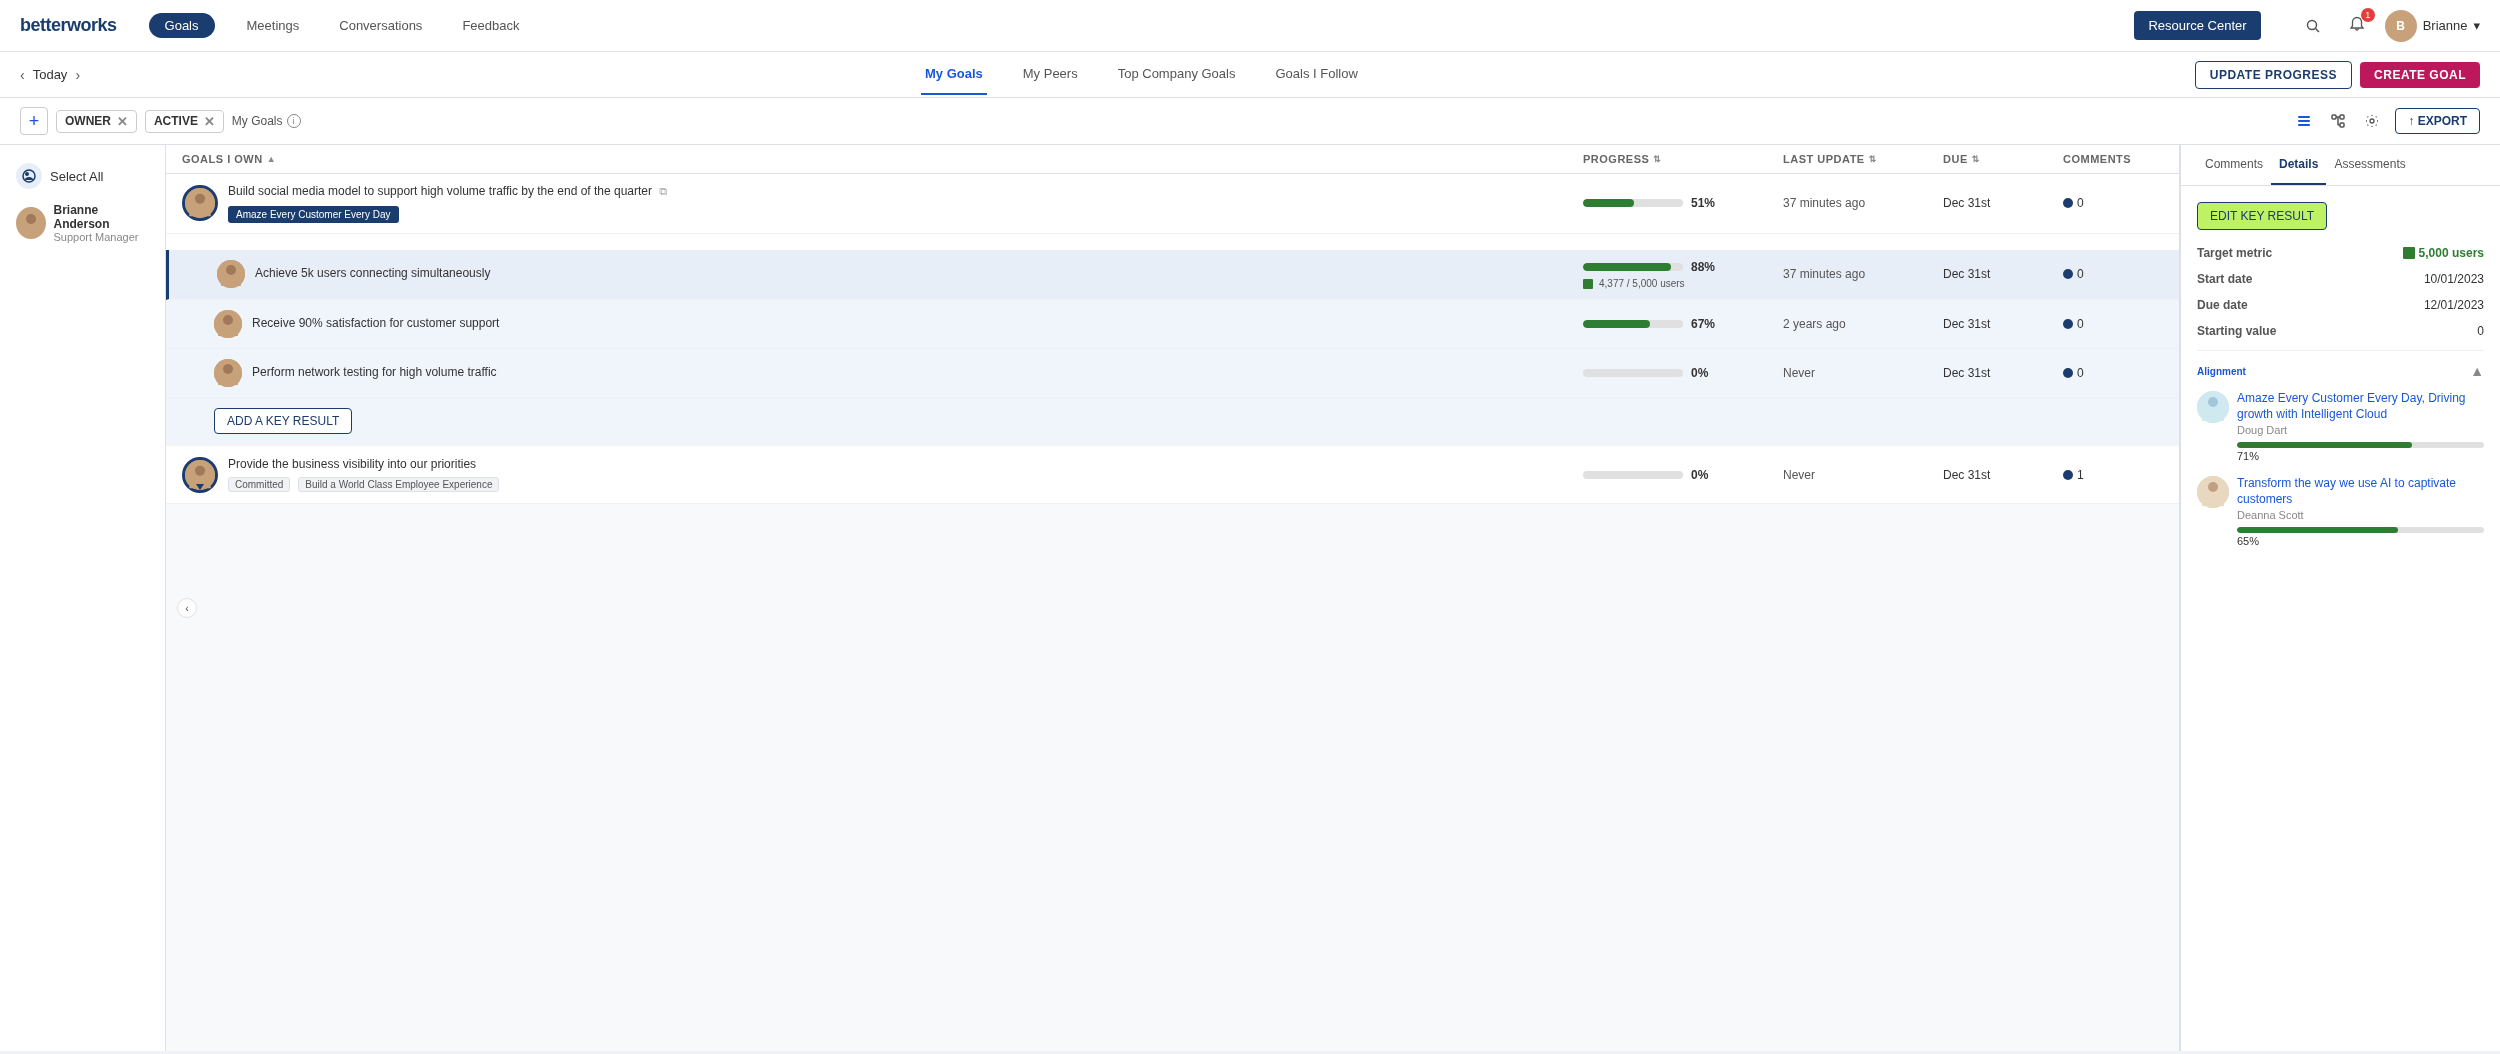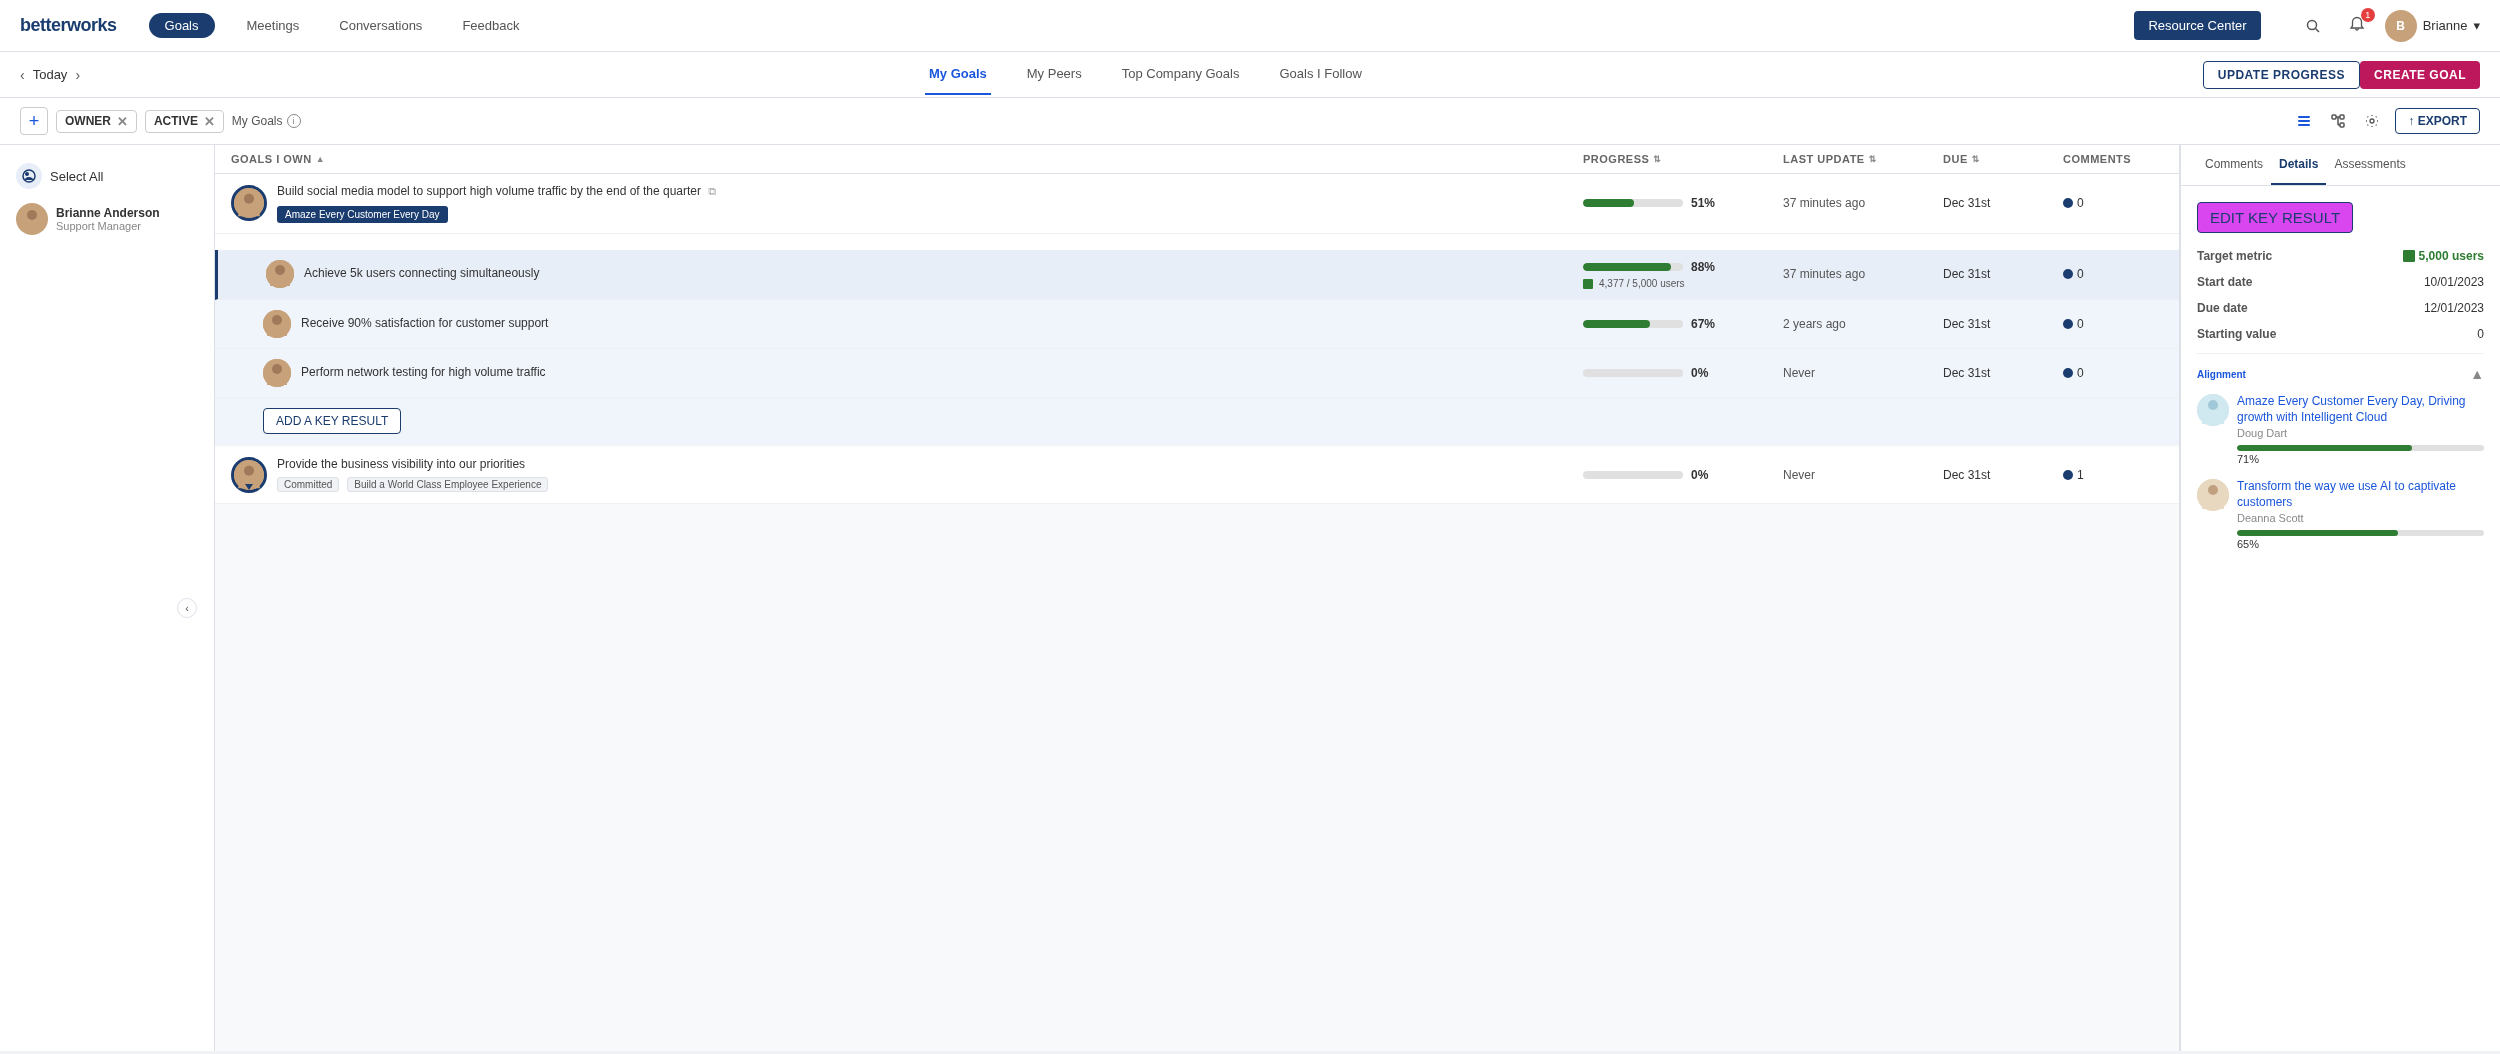--- a/index.html
+++ b/index.html
@@ -140,21 +140,22 @@
       padding: 12px 4px;
       border-bottom: 2px solid transparent;
     }
     .tab.active {
       color: #1a56db;
       border-bottom: 2px solid #1a56db;
       font-weight: 600;
     }
     .second-nav-actions {
       display: flex;
-      gap: 0;
+      gap: 8px;
+      align-items: center;
     }
     .update-progress-btn {
       border: 1px solid #1a3c6e;
       color: #1a3c6e;
       background: #fff;
       padding: 6px 14px;
       border-radius: 4px;
       font-size: 12px;
       font-weight: 700;
       cursor: pointer;
@@ -254,21 +255,21 @@
     }
 
     
     .main-layout {
       display: flex;
       height: calc(100vh - 148px);
     }
 
     
     .sidebar {
-      width: 215px;
+      width: 166px;
       background: #fff;
       border-right: 1px solid #dde1e7;
       padding: 12px 0;
       flex-shrink: 0;
     }
     .select-all-row {
       display: flex;
       align-items: center;
       gap: 8px;
       padding: 6px 16px;
@@ -519,24 +520,24 @@
       color: #1a3c6e;
       border-bottom: 2px solid #1a3c6e;
       font-weight: 600;
     }
     .detail-content {
       padding: 16px;
     }
     .edit-kr-btn {
       border: 1px solid #1a3c6e;
       color: #1a3c6e;
-      background: #d946ef;
+      background: #bef264;
       padding: 6px 12px;
       border-radius: 4px;
-      font-size: 15px;
+      font-size: 12px;
       font-weight: 500;
       cursor: pointer;
       margin-bottom: 16px;
     }
     .detail-row {
       display: flex;
       justify-content: space-between;
       align-items: center;
       margin-bottom: 12px;
     }

